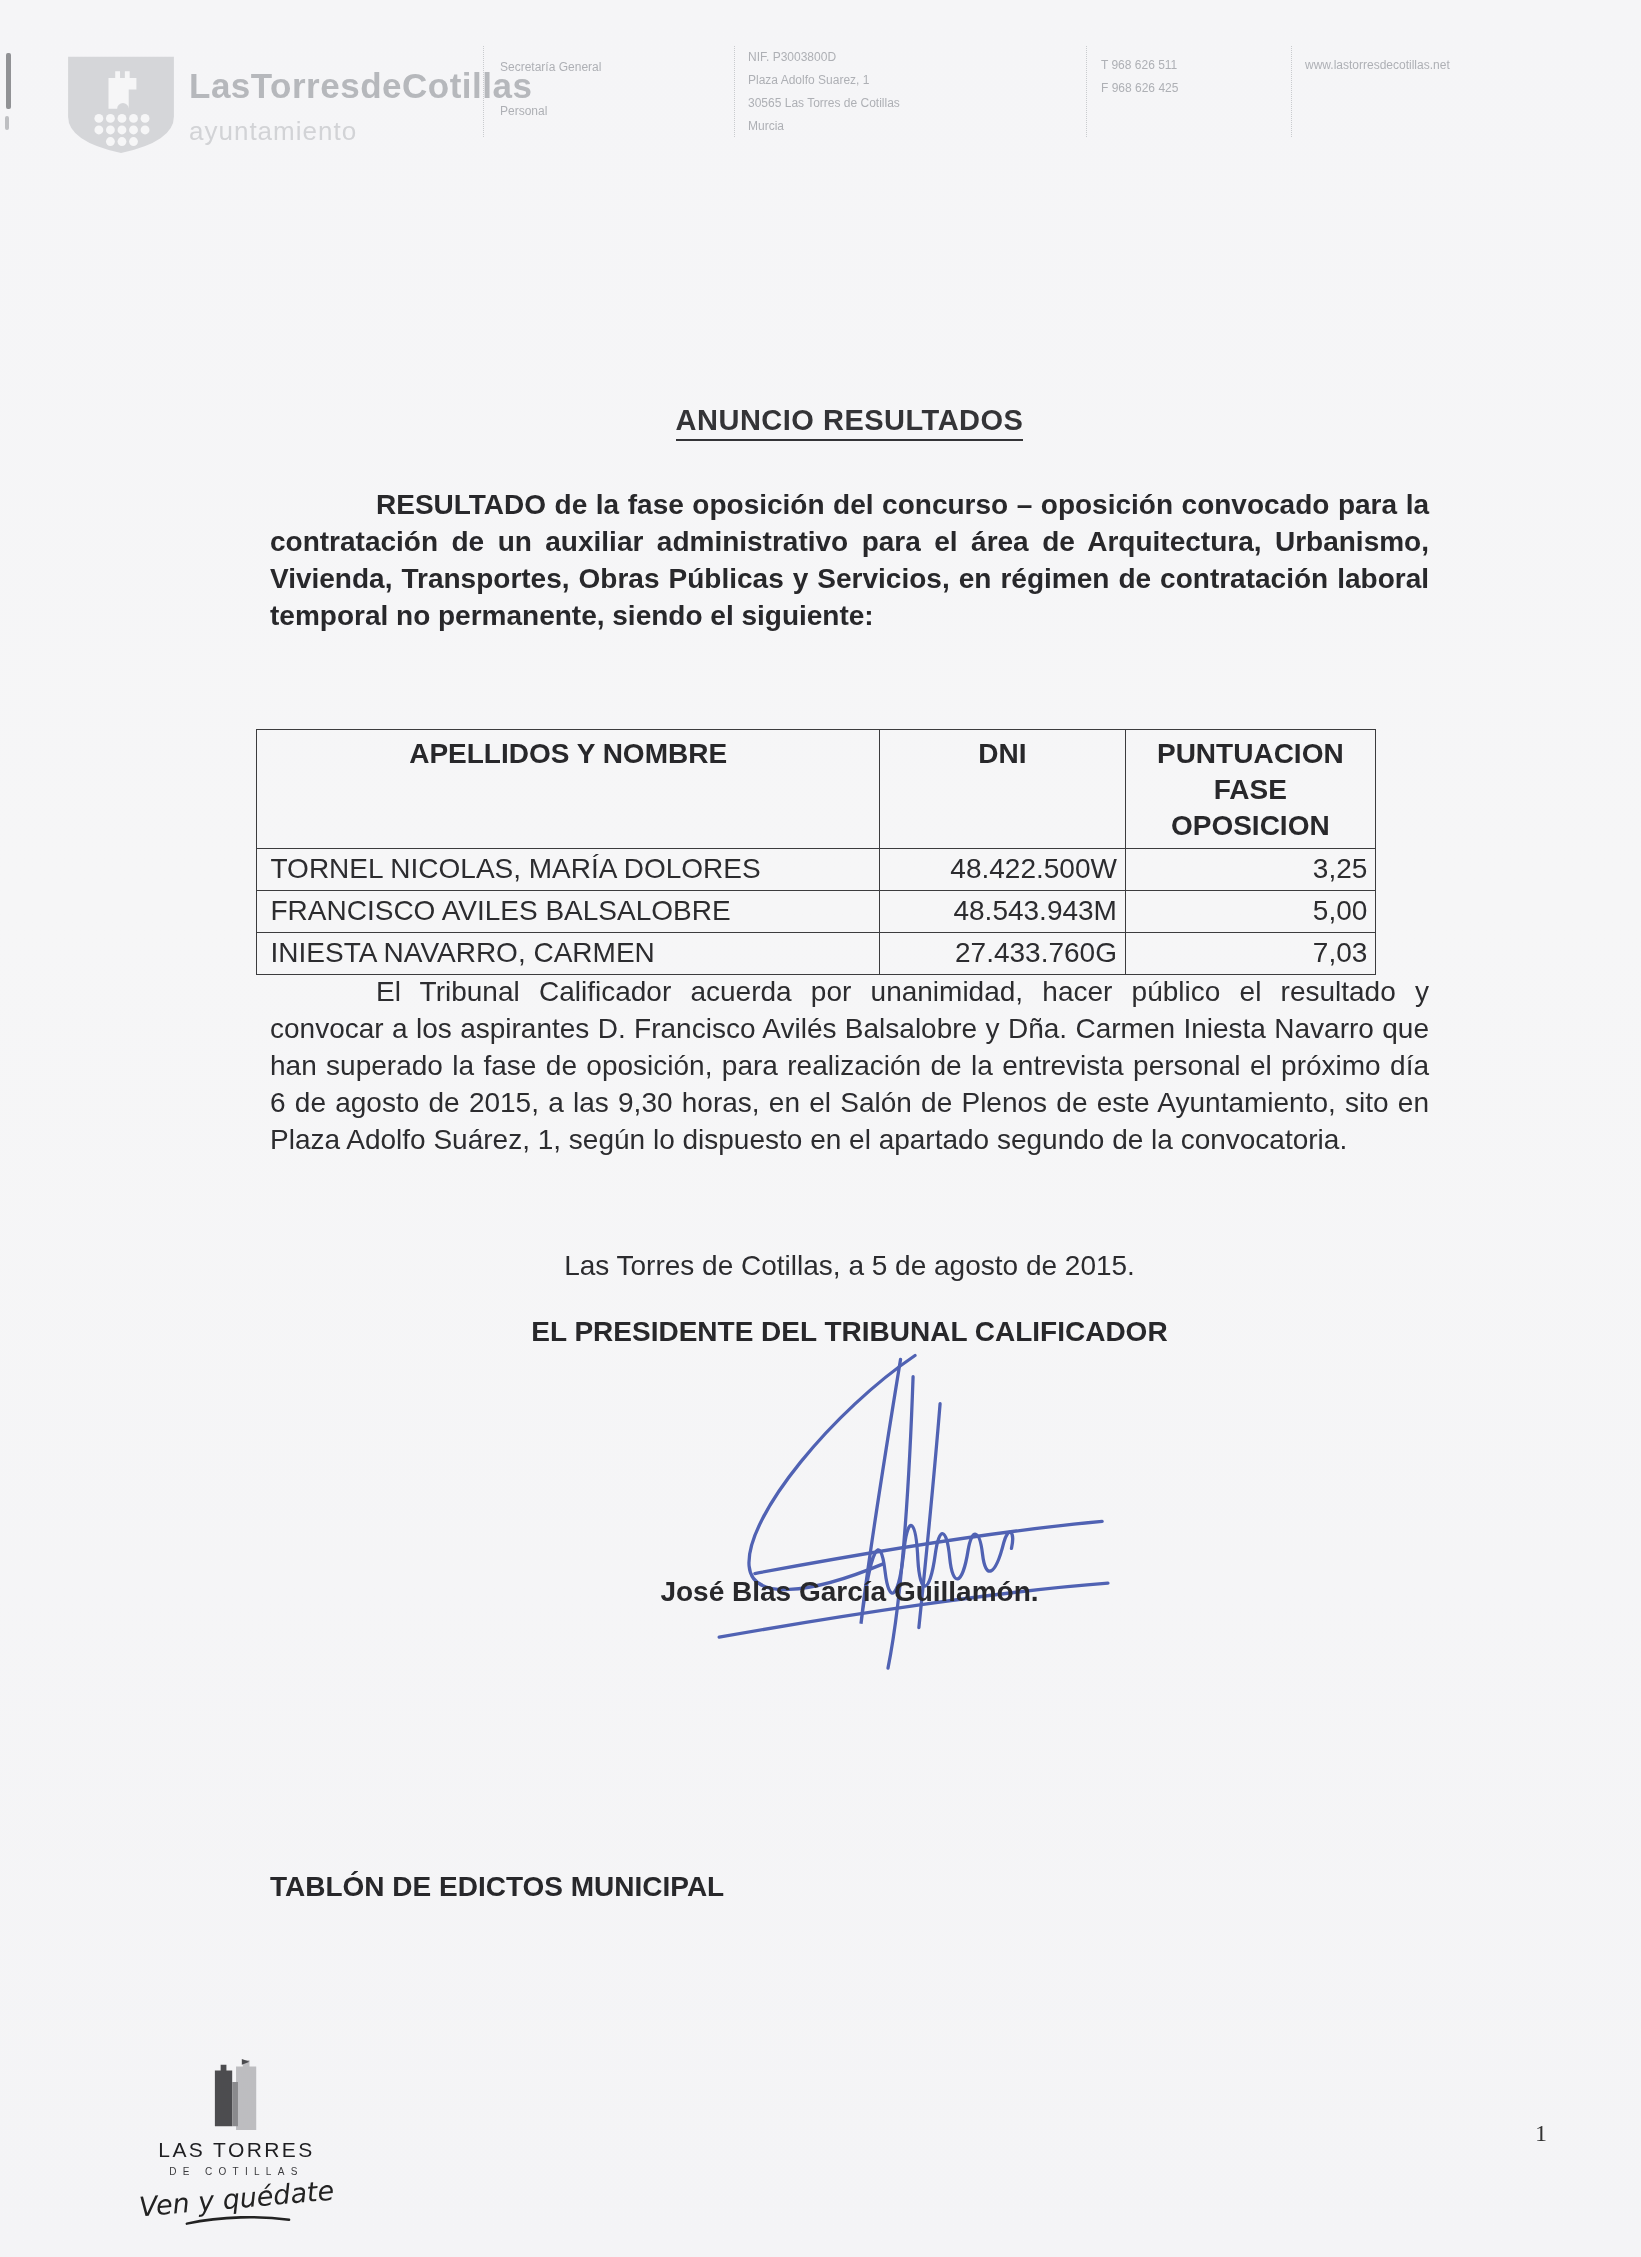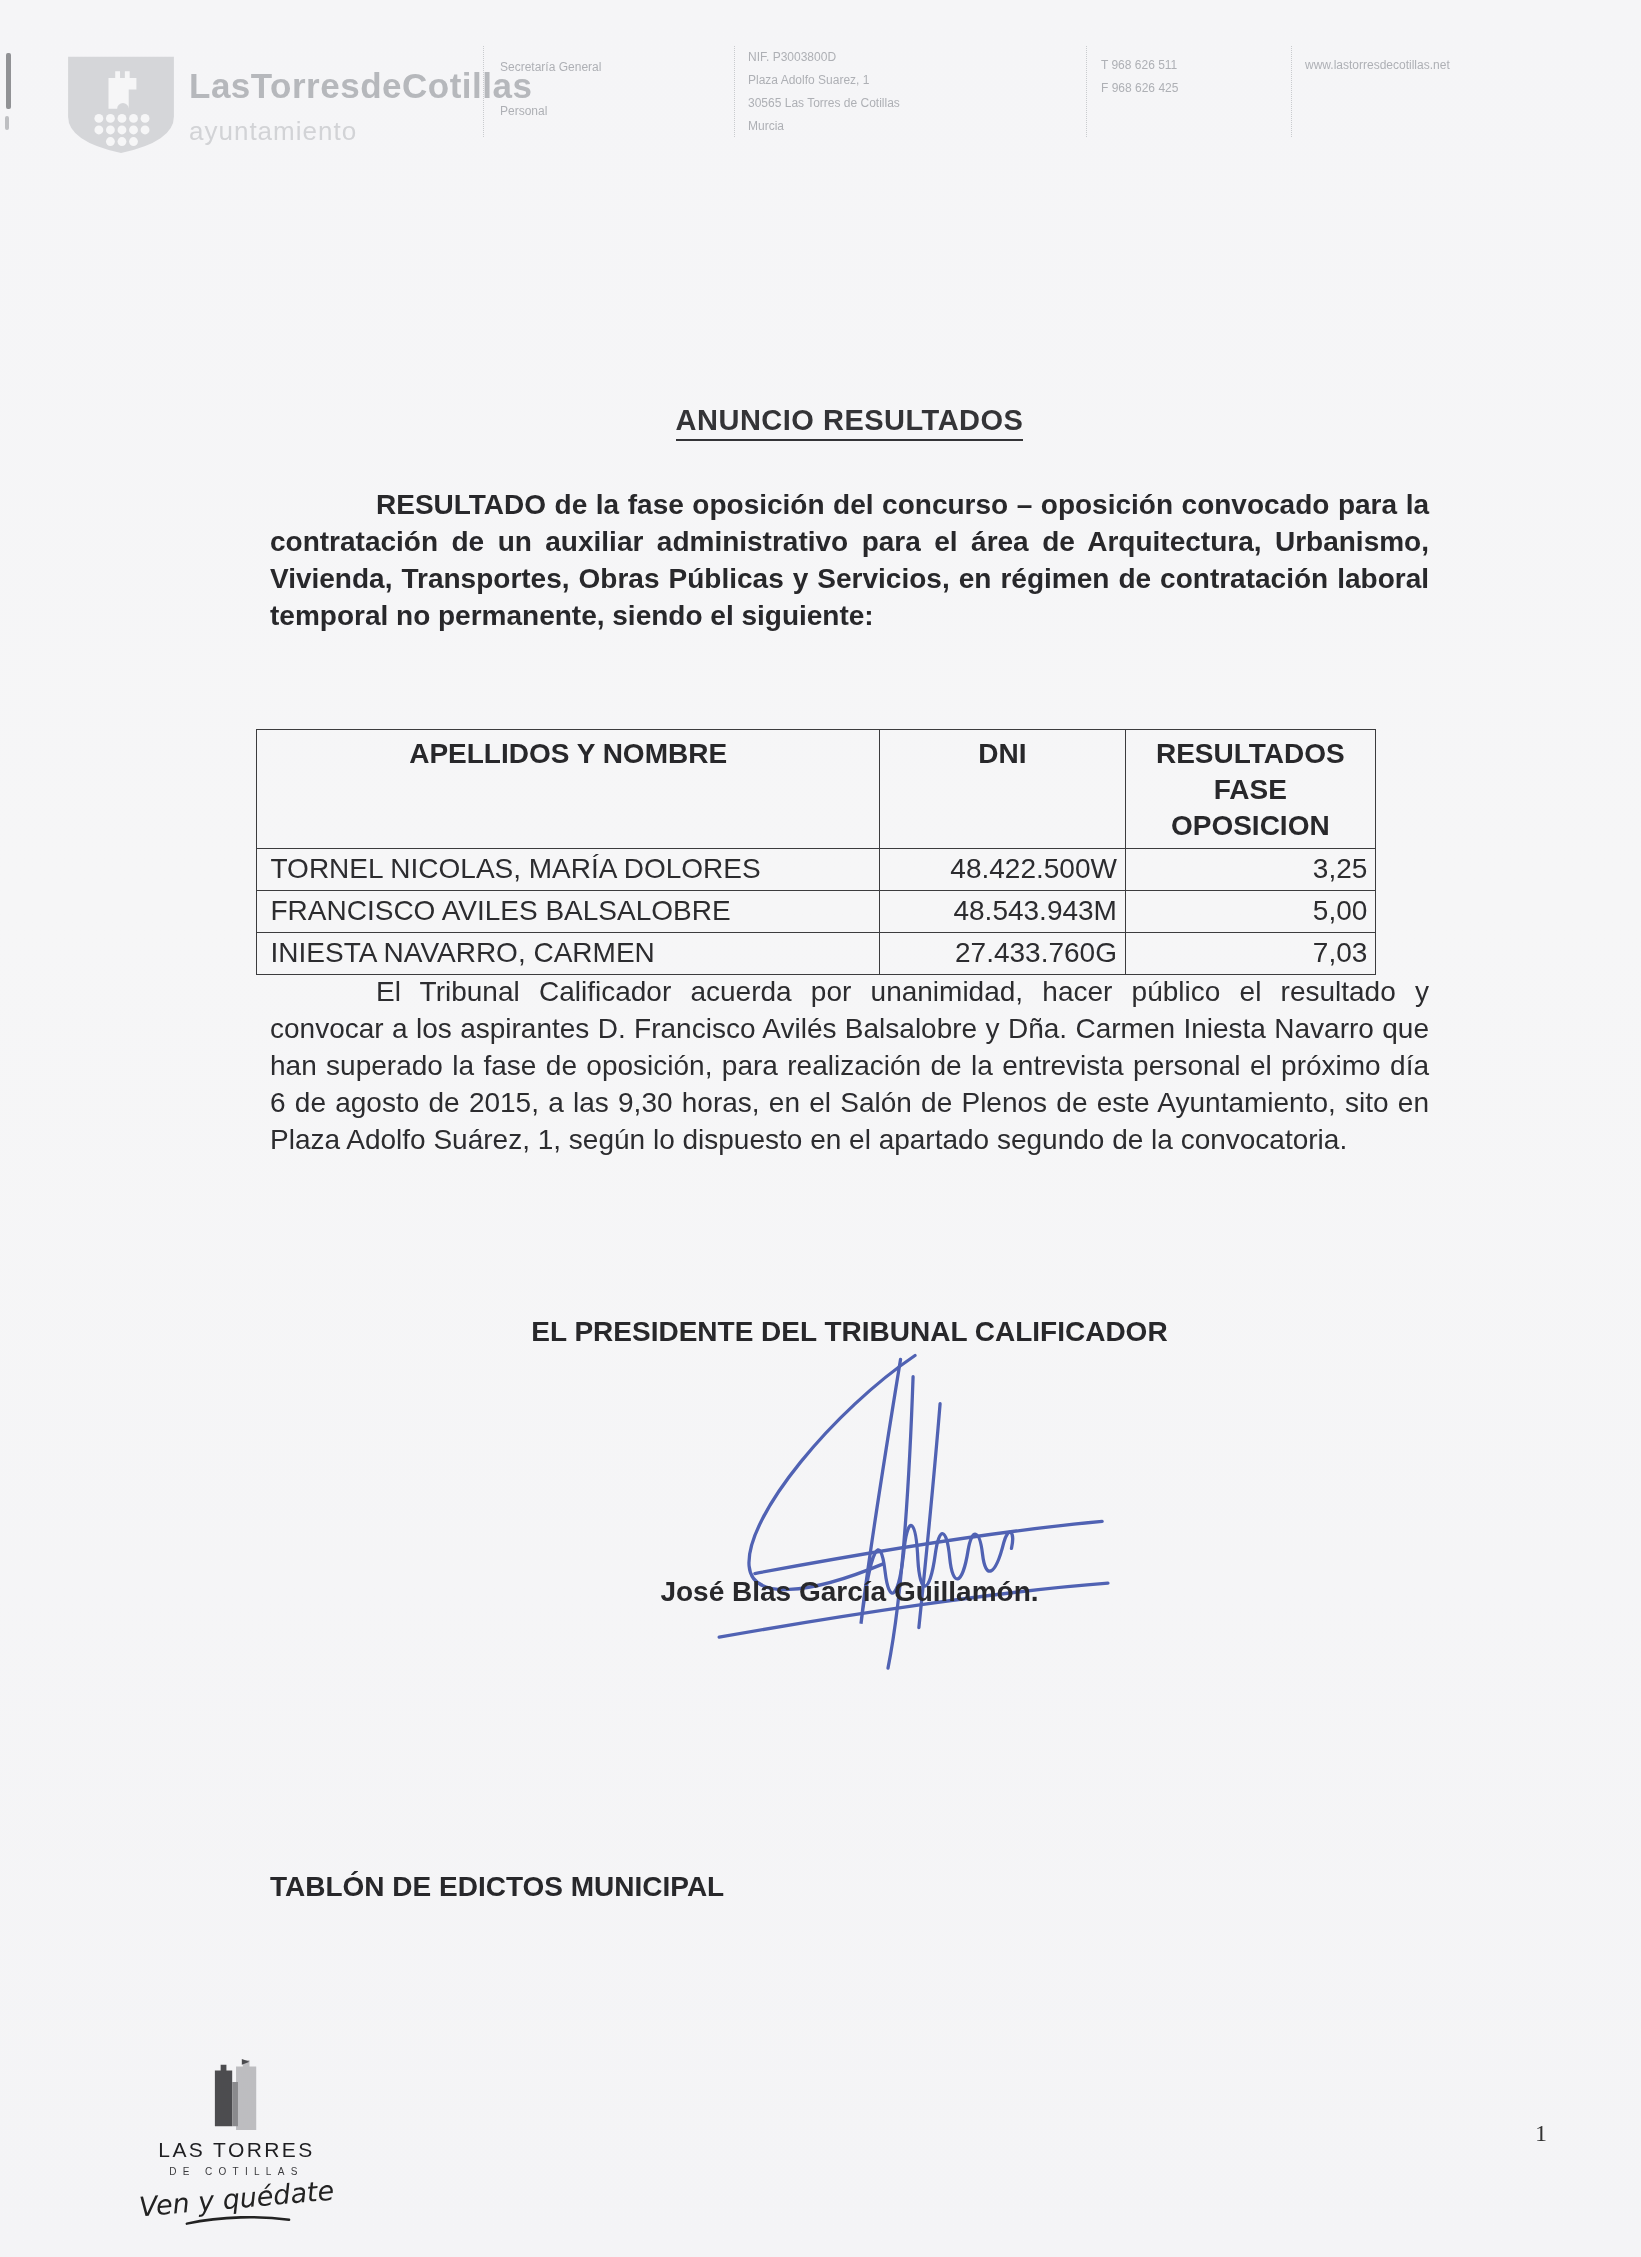--- a/index.html
+++ b/index.html
@@ -138,21 +138,21 @@
     <span>ANUNCIO RESULTADOS</span>
   </div>
 
   <div class="para bold p-intro">RESULTADO de la fase oposición del concurso – oposición convocado para la contratación de un auxiliar administrativo para el área de Arquitectura, Urbanismo, Vivienda, Transportes, Obras Públicas y Servicios, en régimen de contratación laboral temporal no permanente, siendo el siguiente:</div>
 
   <table class="res-table">
     <thead>
       <tr class="hdr-row">
         <th>APELLIDOS Y NOMBRE</th>
         <th class="c2">DNI</th>
-        <th class="c3">RESULTADOS FASE OPOSICION</th>
+        <th class="c3">PUNTUACION FASE OPOSICION</th>
       </tr>
     </thead>
     <tbody>
       <tr>
         <td class="name">TORNEL NICOLAS,  MARÍA DOLORES</td>
         <td class="ctr">48.422.500W</td>
         <td class="ctr">3,25</td>
       </tr>
       <tr>
         <td class="name">FRANCISCO AVILES BALSALOBRE</td>
@@ -162,20 +162,21 @@
       <tr>
         <td class="name">INIESTA NAVARRO, CARMEN</td>
         <td class="ctr">27.433.760G</td>
         <td class="ctr">7,03</td>
       </tr>
     </tbody>
   </table>
 
   <div class="para p-body">El Tribunal Calificador acuerda por unanimidad, hacer público el resultado y convocar a los aspirantes D. Francisco Avilés Balsalobre y Dña. Carmen Iniesta Navarro que han superado la fase de oposición, para realización de la entrevista personal el próximo día 6 de agosto de 2015, a las 9,30 horas, en el Salón de Plenos de este Ayuntamiento, sito en Plaza Adolfo Suárez, 1, según lo dispuesto en el apartado segundo de la convocatoria.</div>
 
+  <div class="dateline">Las Torres de Cotillas, a 5 de agosto de 2015.</div>
 
   <div class="signer-title">EL PRESIDENTE DEL TRIBUNAL CALIFICADOR</div>
 
   <svg class="sig" viewBox="0 0 460 340">
     <g fill="none" stroke="#4356ae" stroke-width="3.4" stroke-linecap="round" opacity="0.92">
       <path d="M258 14 C 175 70, 82 180, 86 232 C 89 268, 148 262, 225 230"></path>
       <path d="M92 240 C 210 218, 340 196, 452 186"></path>
       <path d="M55 306 C 190 282, 350 258, 458 250"></path>
       <path d="M243 18 C 228 110, 208 235, 202 292 C 212 212, 222 196, 227 238 C 231 272, 241 270, 247 212 C 251 180, 259 182, 261 226 C 263 262, 273 264, 279 220 C 283 190, 291 192, 294 224 C 297 254, 307 254, 313 216 C 317 192, 325 194, 328 220 C 331 246, 341 244, 350 208 C 355 190, 362 196, 358 214"></path>
       <path d="M256 36 C 252 150, 244 268, 230 338"></path>

